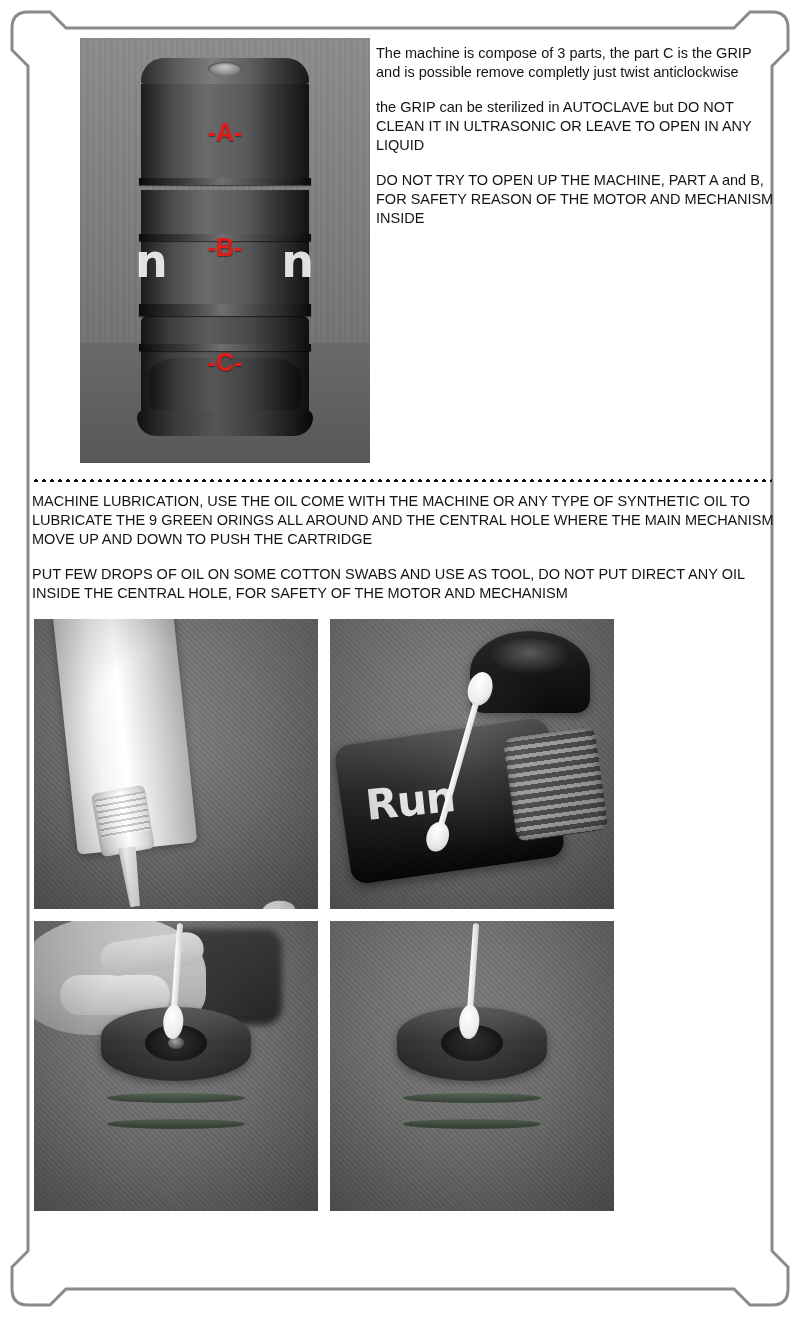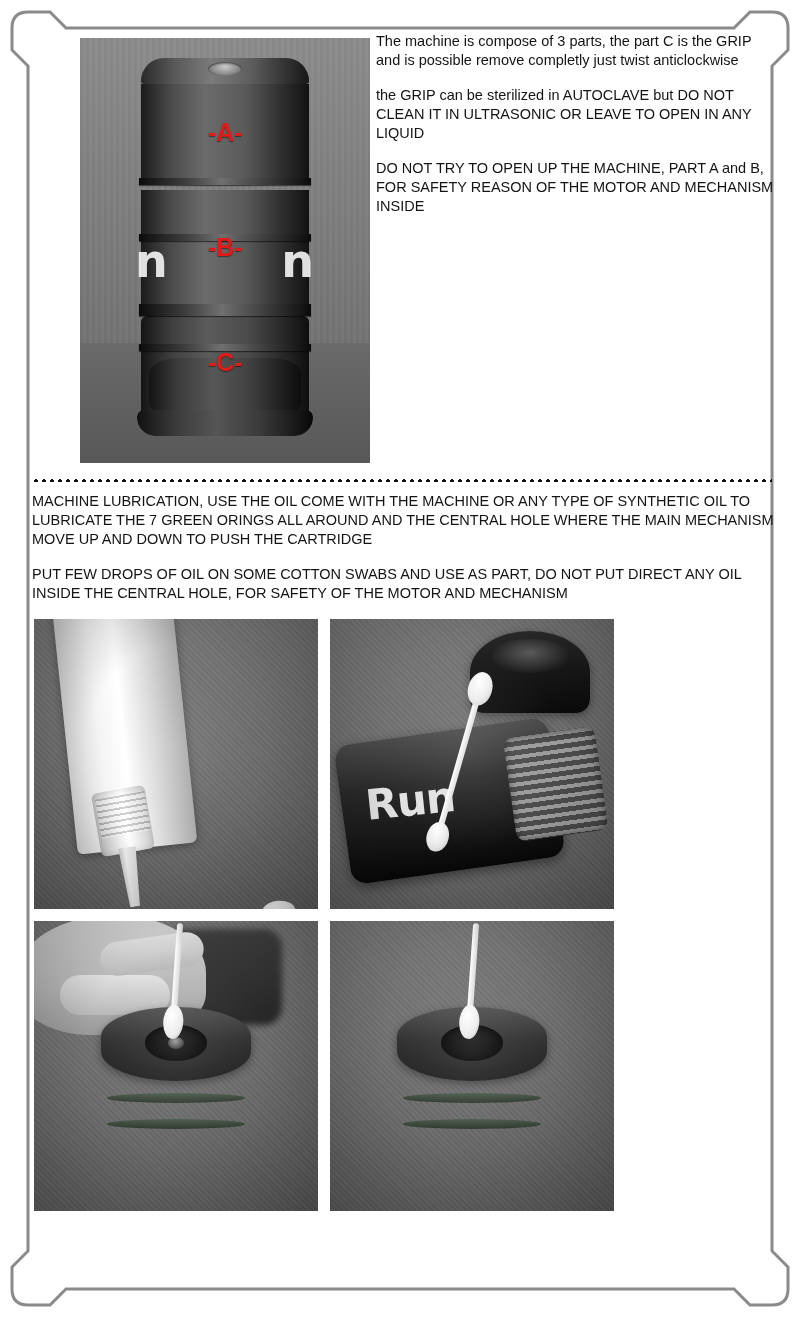--- a/index.html
+++ b/index.html
@@ -154,21 +154,21 @@
     text-shadow: 0 1px 1px rgba(0,0,0,0.45);
   }
   .lab-a { top: 60px; }
   .lab-b { top: 175px; }
   .lab-c { top: 290px; }
 
   
   .top-text {
     position: absolute;
     left: 344px;
-    top: 0;
+    top: 12px;
     width: 400px;
     font-size: 14.5px;
     line-height: 19px;
     color: #141414;
   }
   .top-text p { margin: 0 0 16px 0; }
   .top-text p:last-child { margin-bottom: 0; }
 
   
   .divider {
@@ -503,22 +503,22 @@
     <div class="top-text">
       <p>The machine is compose of 3 parts, the part C is the GRIP and is possible remove completly just twist anticlockwise</p>
       <p>the GRIP can be sterilized in AUTOCLAVE but DO NOT CLEAN IT IN ULTRASONIC OR LEAVE TO OPEN IN ANY LIQUID</p>
       <p>DO NOT TRY TO OPEN UP THE MACHINE, PART A and B, FOR SAFETY REASON OF THE MOTOR AND MECHANISM INSIDE</p>
     </div>
   </div>
 
   <div class="divider"></div>
 
   <div class="lube-text">
-    <p>MACHINE LUBRICATION, USE THE OIL COME WITH THE MACHINE OR ANY TYPE OF SYNTHETIC OIL TO LUBRICATE THE 7 GREEN ORINGS ALL AROUND AND THE CENTRAL HOLE WHERE THE MAIN MECHANISM MOVE UP AND DOWN TO PUSH THE CARTRIDGE</p>
-    <p>PUT FEW DROPS OF OIL ON SOME COTTON SWABS AND USE AS PART, DO NOT PUT DIRECT ANY OIL INSIDE THE CENTRAL HOLE, FOR SAFETY OF THE MOTOR AND MECHANISM</p>
+    <p>MACHINE LUBRICATION, USE THE OIL COME WITH THE MACHINE OR ANY TYPE OF SYNTHETIC OIL TO LUBRICATE THE 9 GREEN ORINGS ALL AROUND AND THE CENTRAL HOLE WHERE THE MAIN MECHANISM MOVE UP AND DOWN TO PUSH THE CARTRIDGE</p>
+    <p>PUT FEW DROPS OF OIL ON SOME COTTON SWABS AND USE AS TOOL, DO NOT PUT DIRECT ANY OIL INSIDE THE CENTRAL HOLE, FOR SAFETY OF THE MOTOR AND MECHANISM</p>
   </div>
 
   <div class="photo-grid">
 
     <div class="photo-row">
 
       <div class="cell">
         <div class="mat"></div>
         <div class="bottle"></div>
         <div class="bottle-neck"></div>

